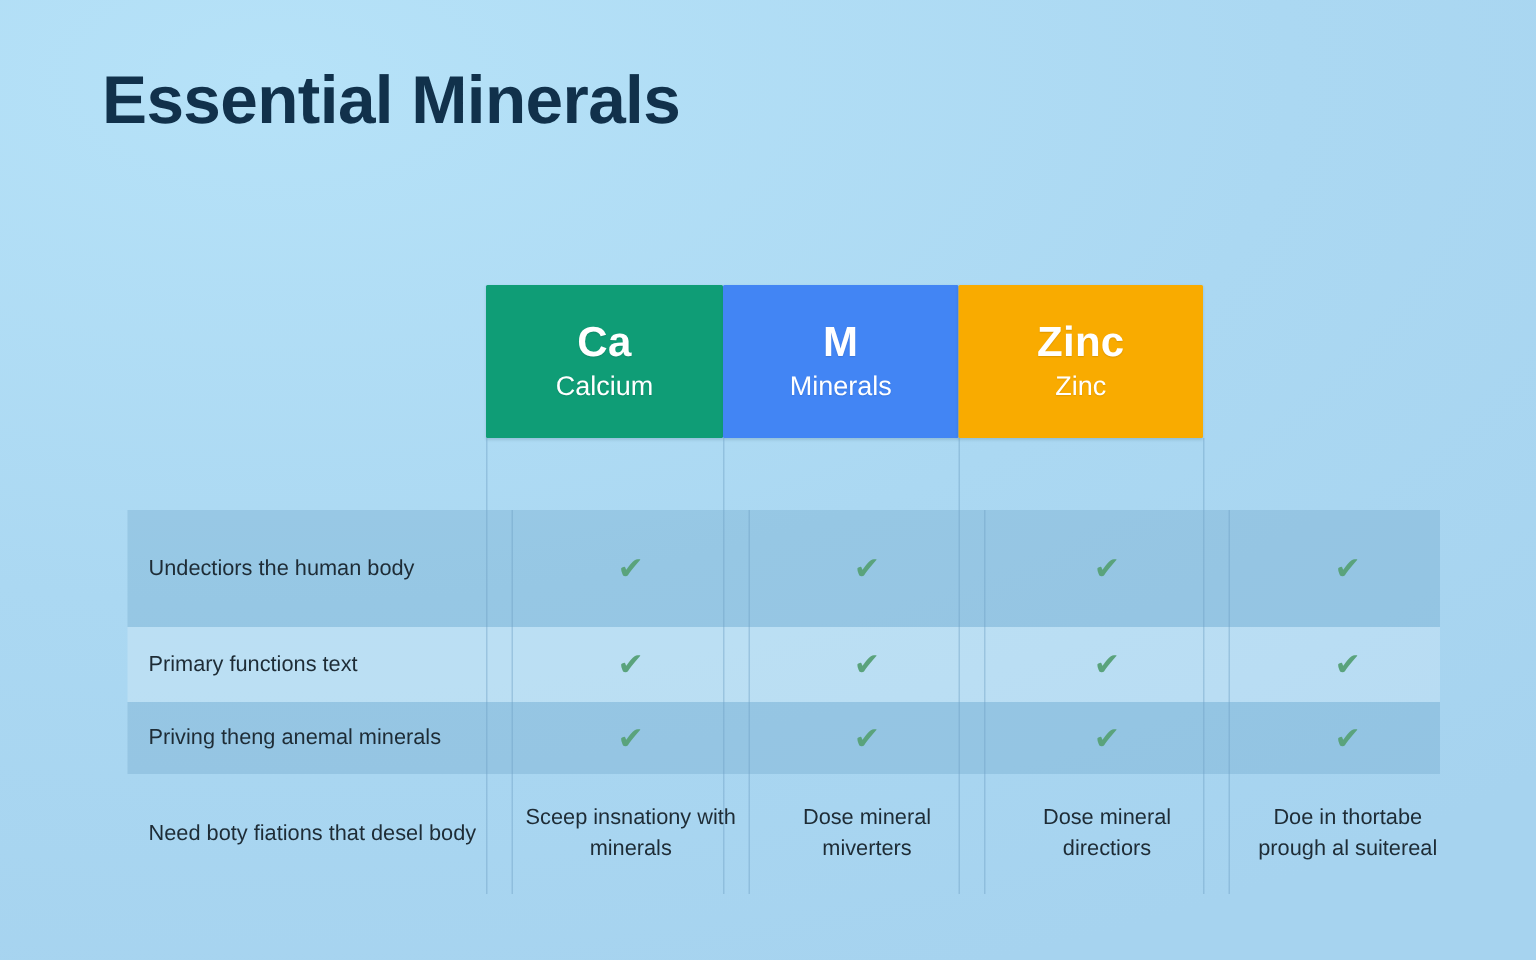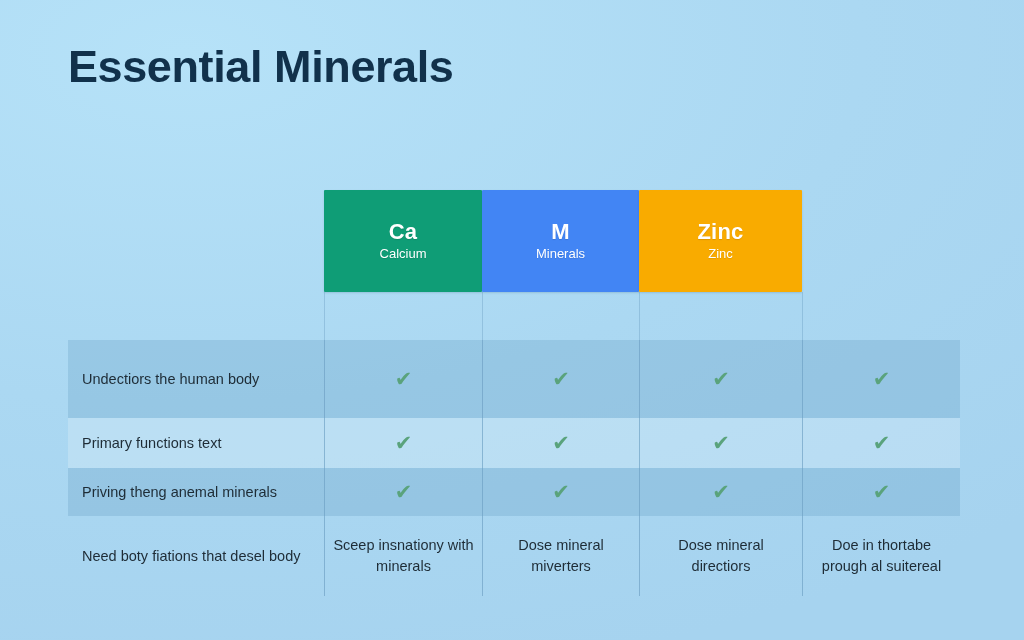--- a/index.html
+++ b/index.html
@@ -66,41 +66,41 @@
     flex-direction: column;
     align-items: center;
     justify-content: center;
     color: #ffffff;
     text-align: center;
     border-radius: 1px;
     box-shadow: 0 1px 2px rgba(20,60,90,0.16);
   }
 
   .header-cell .symbol {
-    font-size: 22px;
+    font-size: 28px;
     font-weight: bold;
     line-height: 1.15;
     letter-spacing: 0.2px;
     text-shadow: 0 1px 1px rgba(0,0,0,0.12);
   }
 
   .header-cell .name {
-    font-size: 13px;
+    font-size: 18px;
     font-weight: normal;
     line-height: 1.3;
     margin-top: 2px;
     text-shadow: 0 1px 1px rgba(0,0,0,0.10);
   }
 
   
   #gap-row { height: 48px; }
   .gap-cell { background: transparent; }
 
   
-  .data-row { align-items: stretch; }
+  .data-row { align-items: stretch; margin-left: 17px; }
   .data-row.r1 { height: 78px; }
   .data-row.r2 { height: 50px; }
   .data-row.r3 { height: 48px; }
   .data-row.r4 { height: 80px; }
 
   .band-dark { background: rgba(92,150,190,0.26); }
   .band-light { background: rgba(255,255,255,0.20); }
   .band-none  { background: transparent; }
 
   .row-label {

